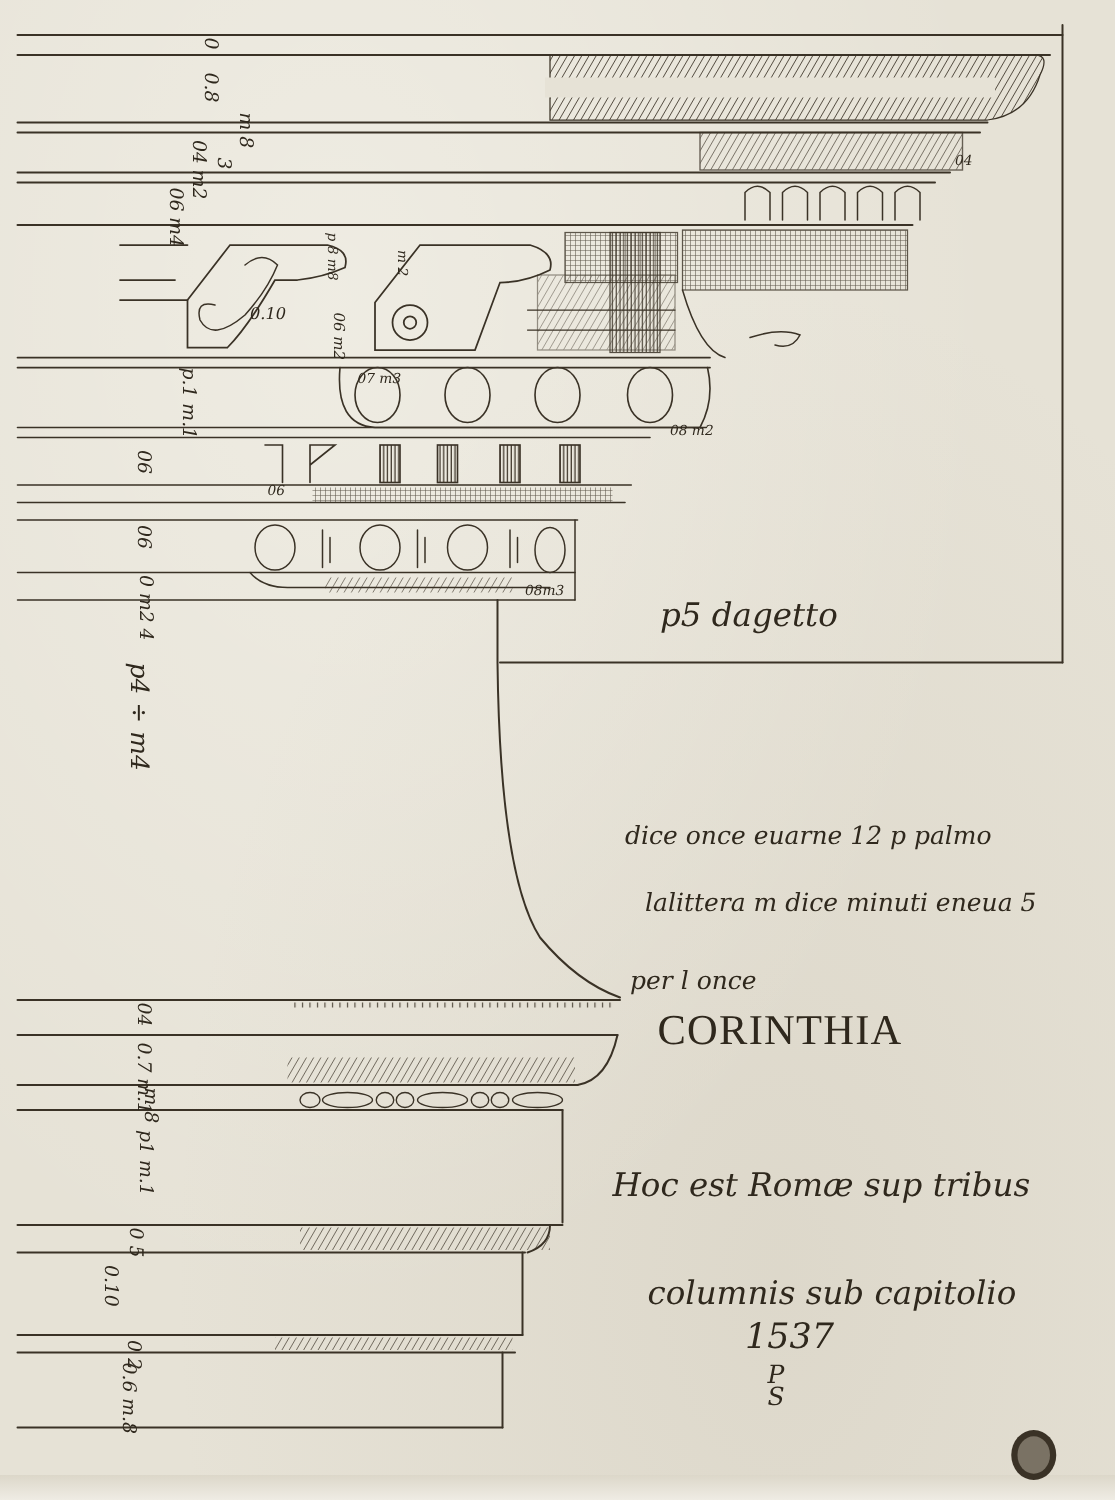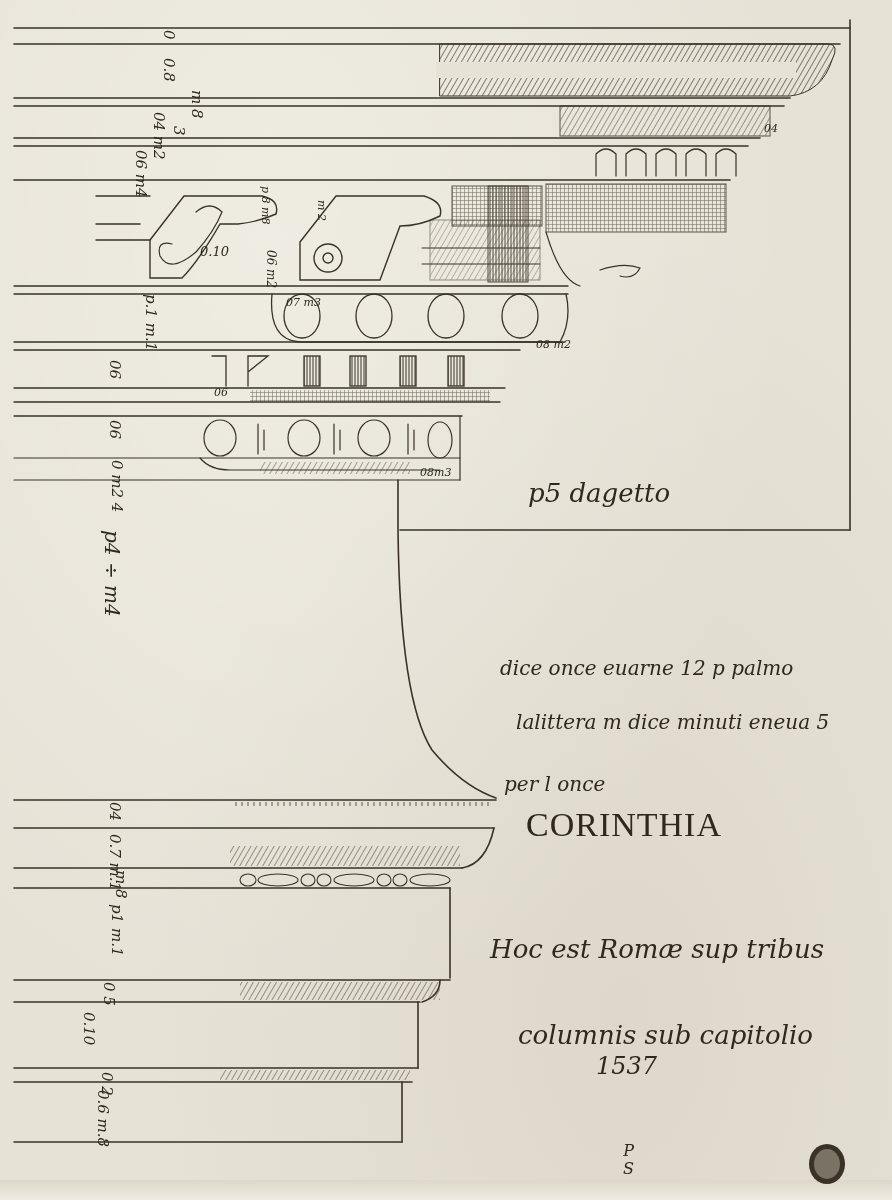--- a/index.html
+++ b/index.html
@@ -196,15 +196,15 @@
   <div class="t script" style="left:528px;top:478px;font-size:26px;">p5 dagetto</div>
 
   <div class="t script" style="left:500px;top:656px;font-size:20px;">dice once  euarne  12 p palmo</div>
   <div class="t script" style="left:500px;top:710px;font-size:20px;margin-left:16px;">lalittera m dice minuti  eneua 5</div>
   <div class="t script" style="left:504px;top:772px;font-size:20px;">per l once</div>
 
   <div class="t" id="title-main" style="left:526px;top:806px;">CORINTHIA</div>
 
   <div class="t script" style="left:490px;top:934px;font-size:26px;">Hoc est Romæ sup tribus</div>
   <div class="t script" style="left:518px;top:992px;font-size:26px;margin-top:28px;">columnis sub capitolio</div>
-  <div class="t script" style="left:596px;top:1052px;font-size:24px;">1537</div>
-  <div class="t script" style="left:614px;top:1142px;font-size:16px;width:20px;white-space:normal;line-height:18px;text-align:right;">P S</div>
+  <div class="t script" style="left:596px;top:1052px;font-size:28px;">1537</div>
+  <div class="t script" style="left:614px;top:1090px;font-size:20px;width:20px;white-space:normal;line-height:18px;text-align:left;">P S</div>
 </div>
 
 </body></html>

